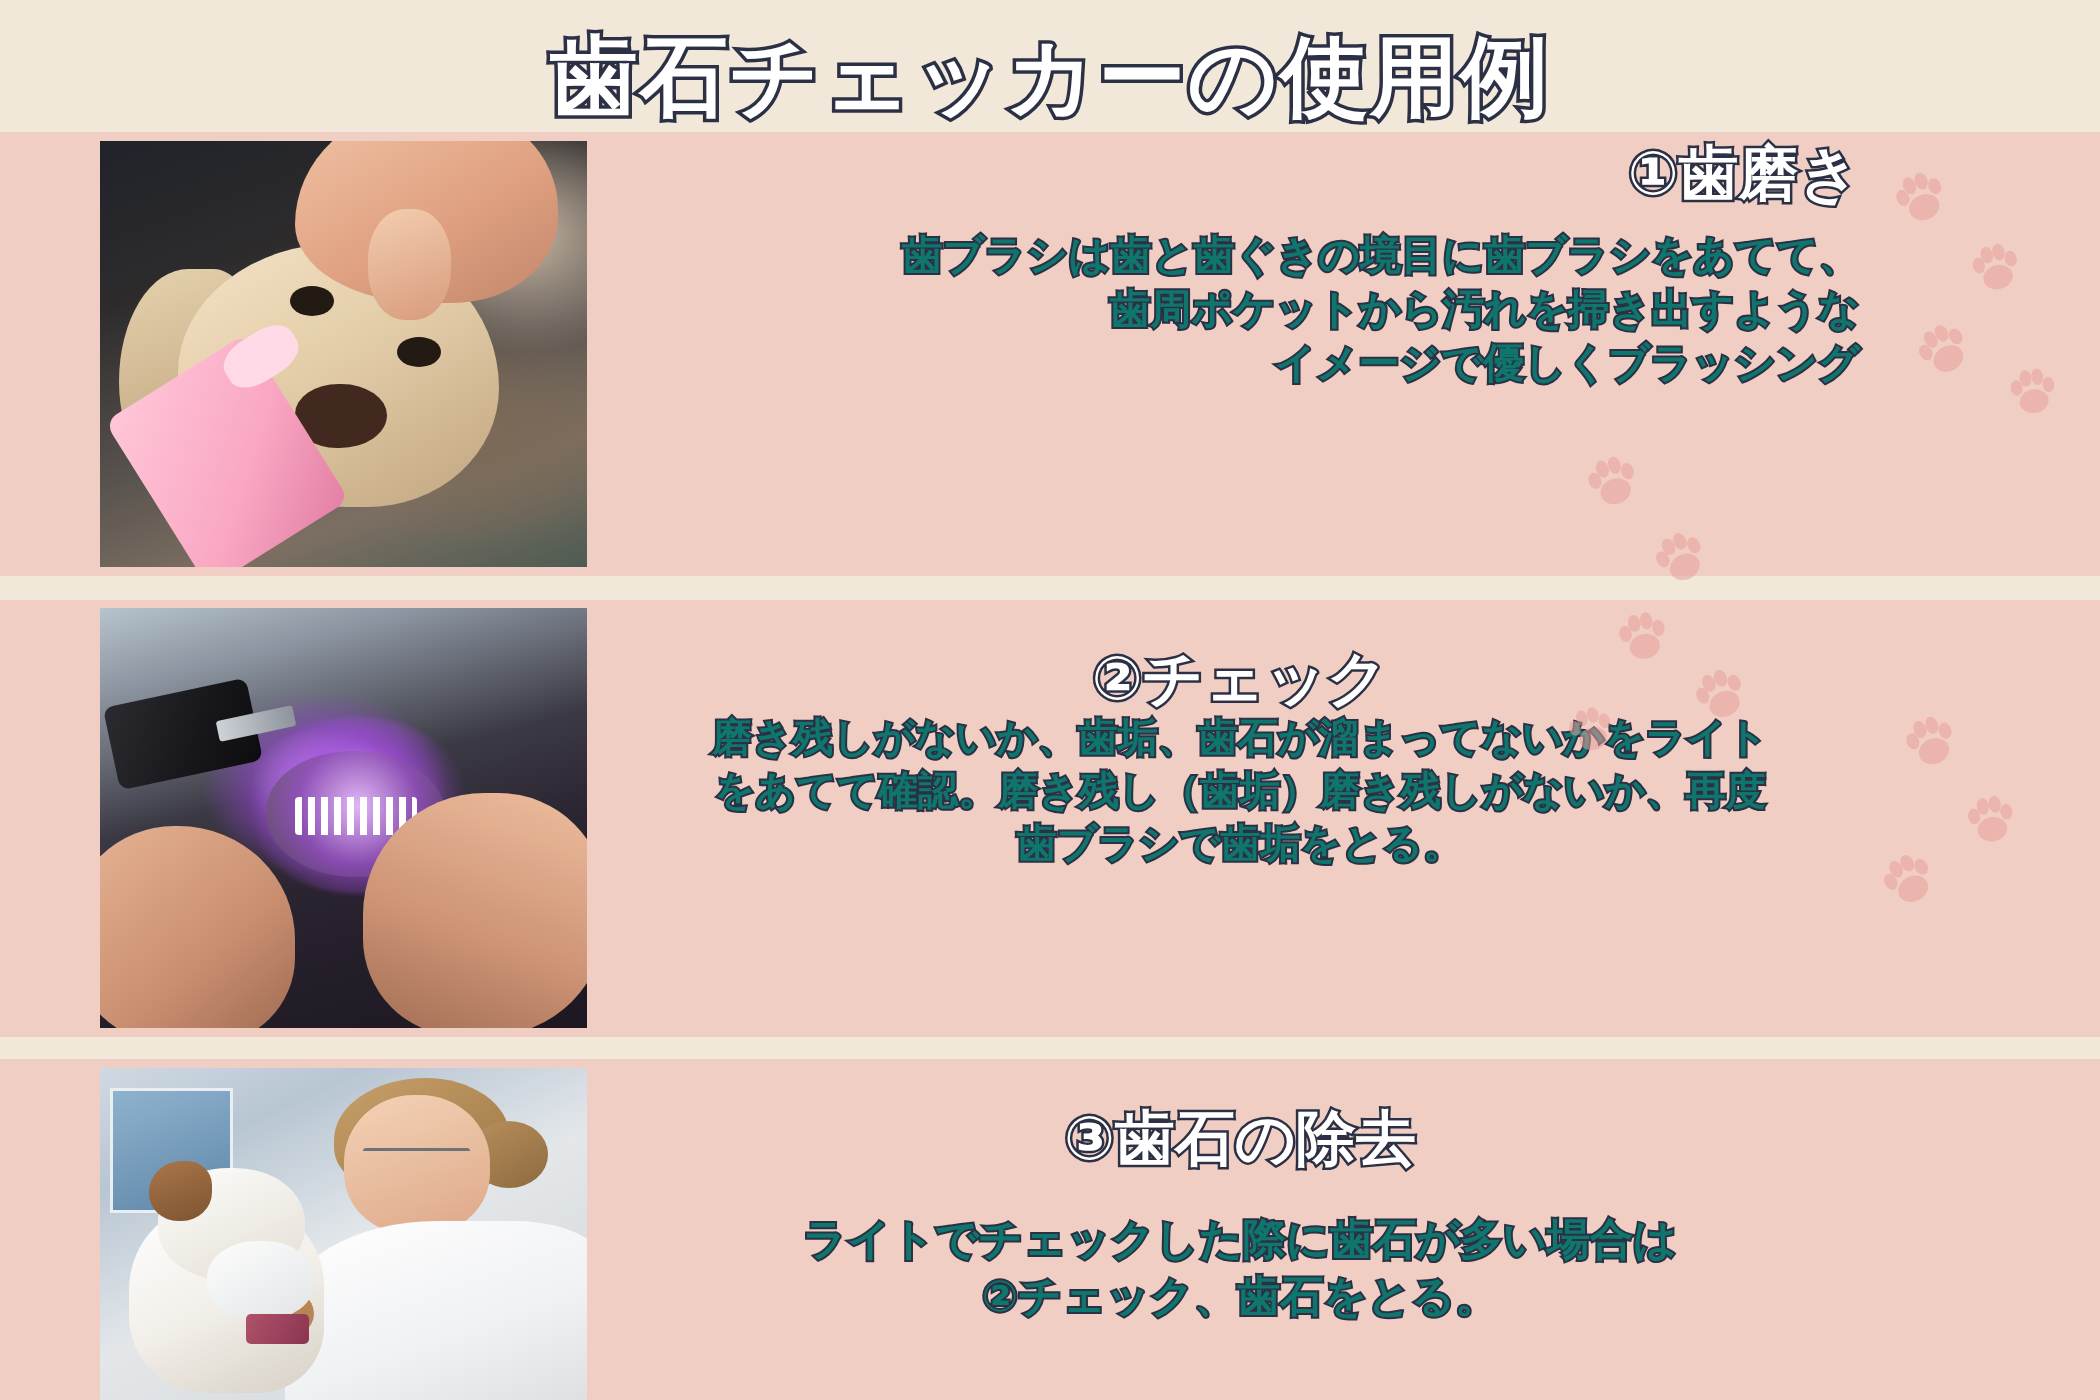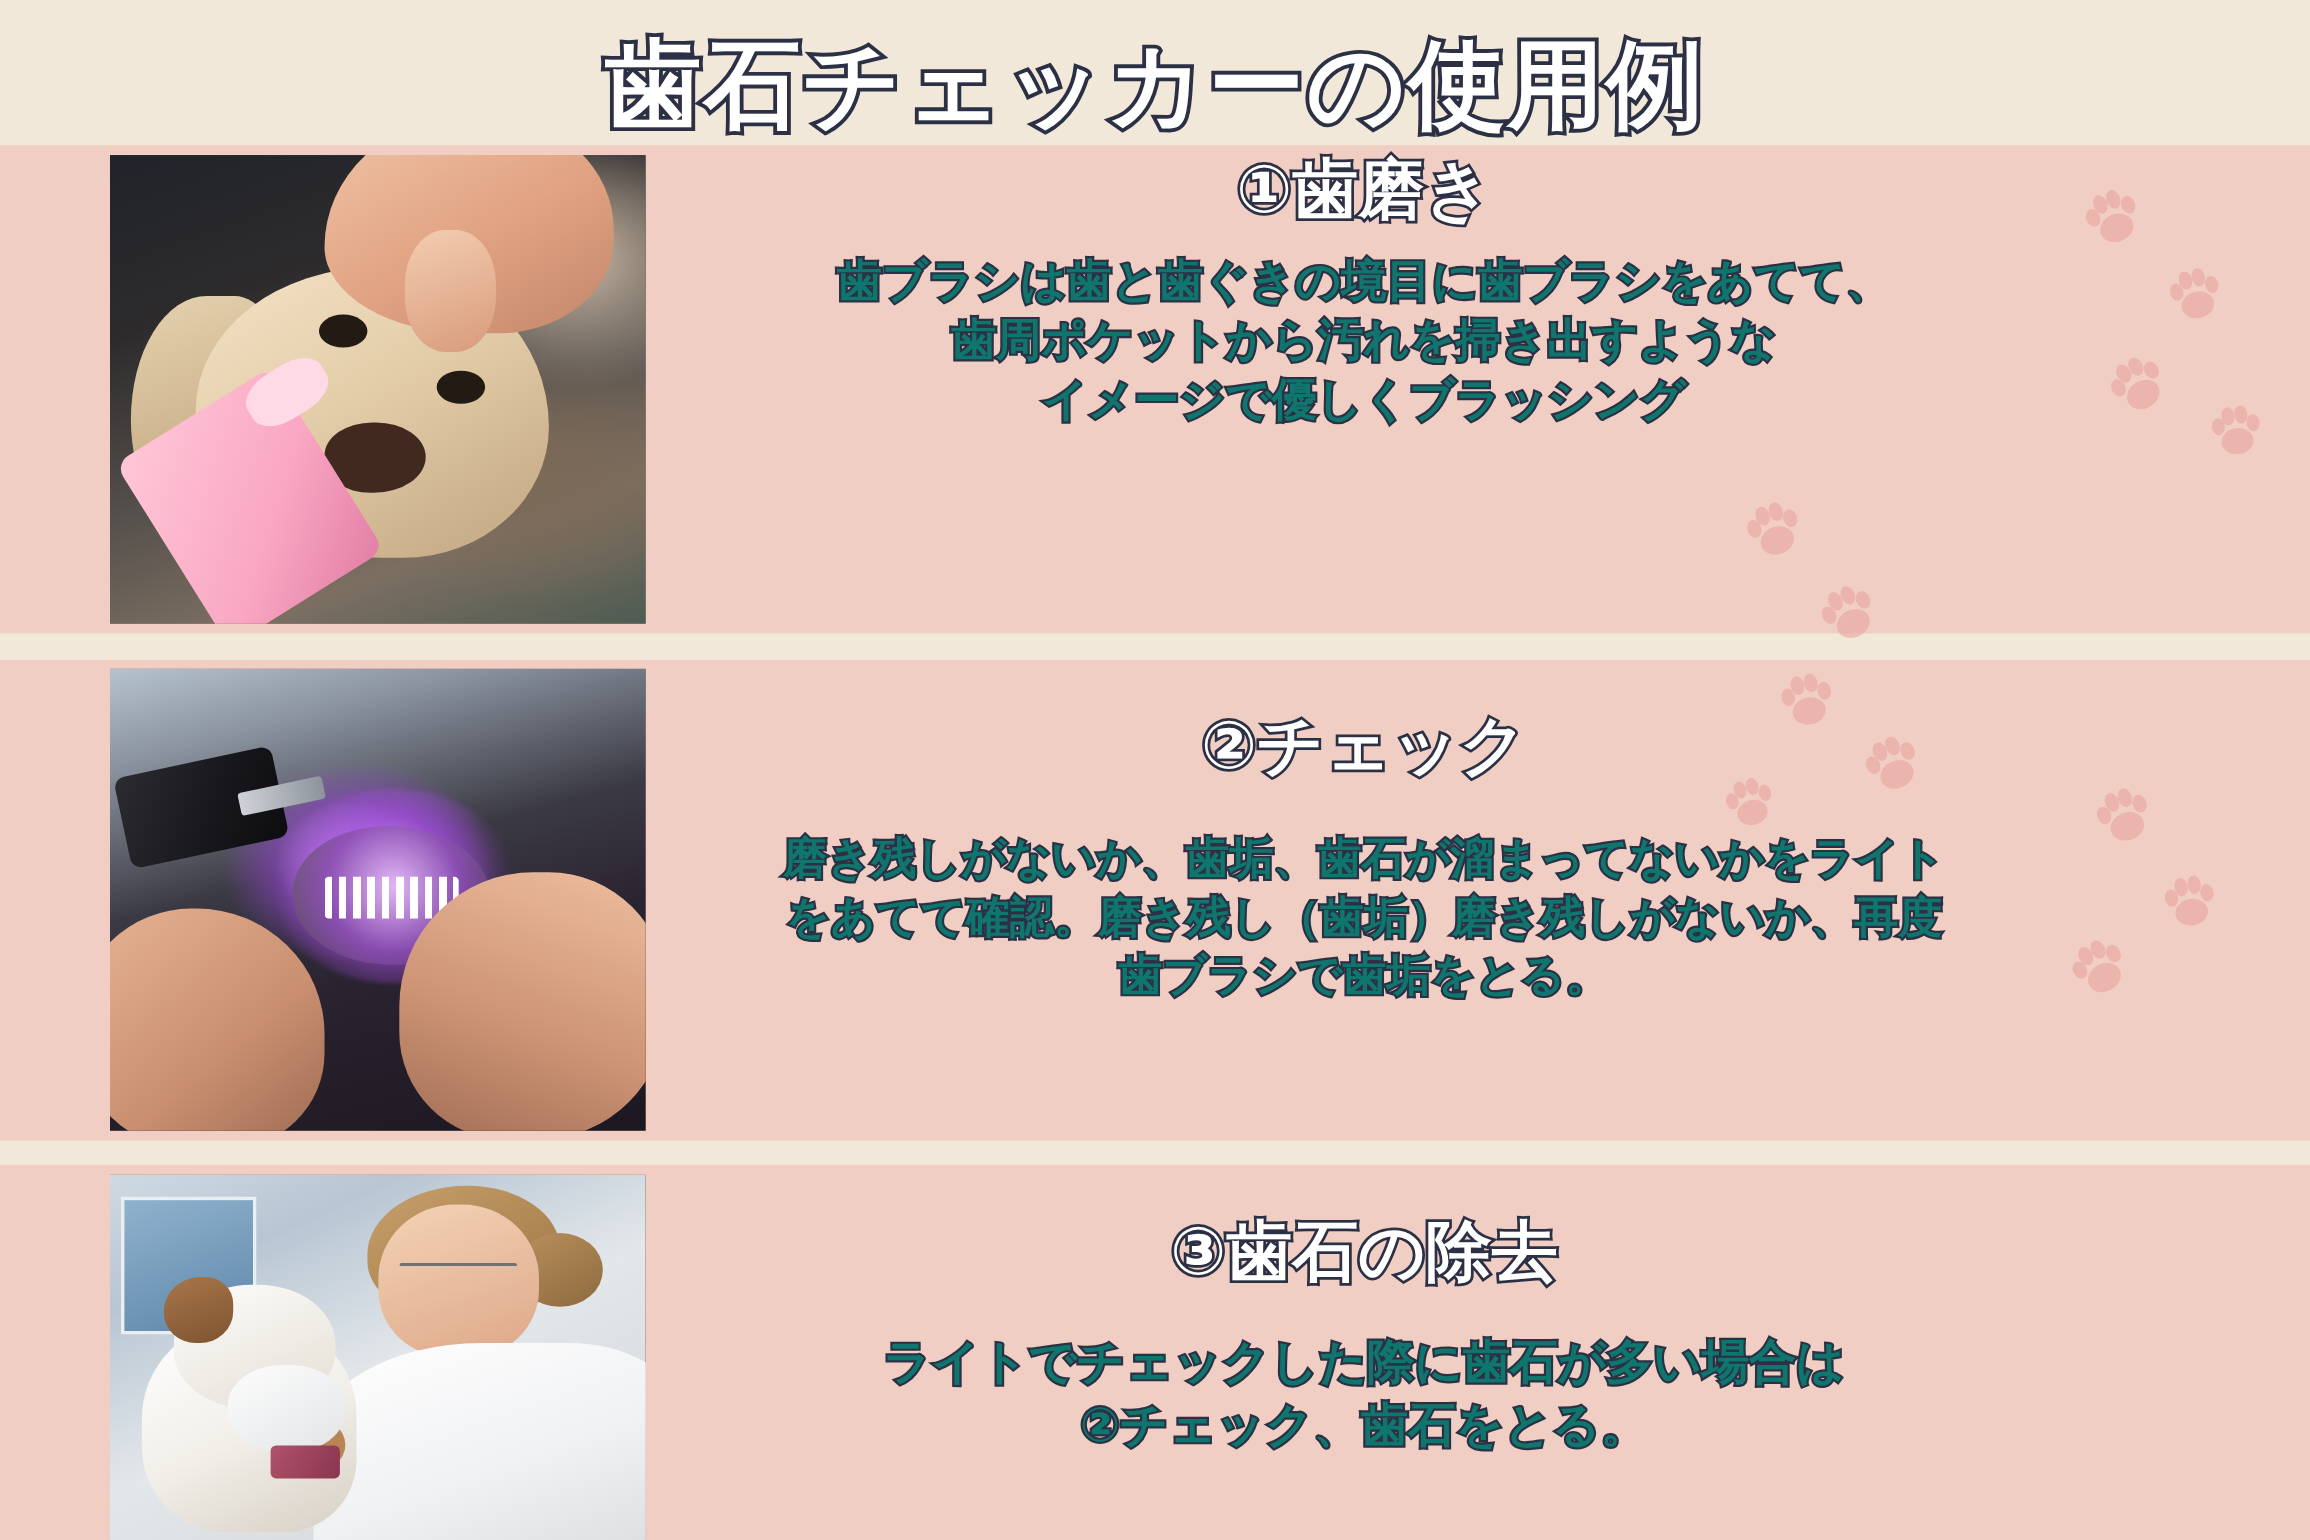--- a/index.html
+++ b/index.html
@@ -265,24 +265,24 @@
   .sec-body {
     font-size: 41px;
     font-weight: 700;
     line-height: 1.32;
     color: #0f766e;
     -webkit-text-stroke: 4px #2b3044;
     paint-order: stroke fill;
   }
   .sec-body .line { display: block; white-space: nowrap; }
 
-  #text-1 { top: 140px; }
+  #text-1 { top: 140px; text-align: right; }
   #text-1 .sec-heading { margin-bottom: 22px; }
   #text-2 { top: 645px; }
-  #text-2 .sec-heading { margin-bottom: 44px; }
+  #text-2 .sec-heading { }
   #text-2 .sec-body { font-size: 40px; }
   #text-3 { top: 1105px; }
   #text-3 .sec-heading { margin-bottom: 36px; }
   #text-3 .sec-body { font-size: 43px; margin-top: 40px; }
 
   
   .paw {
     position: absolute;
     width: 62px;
     height: 62px;

